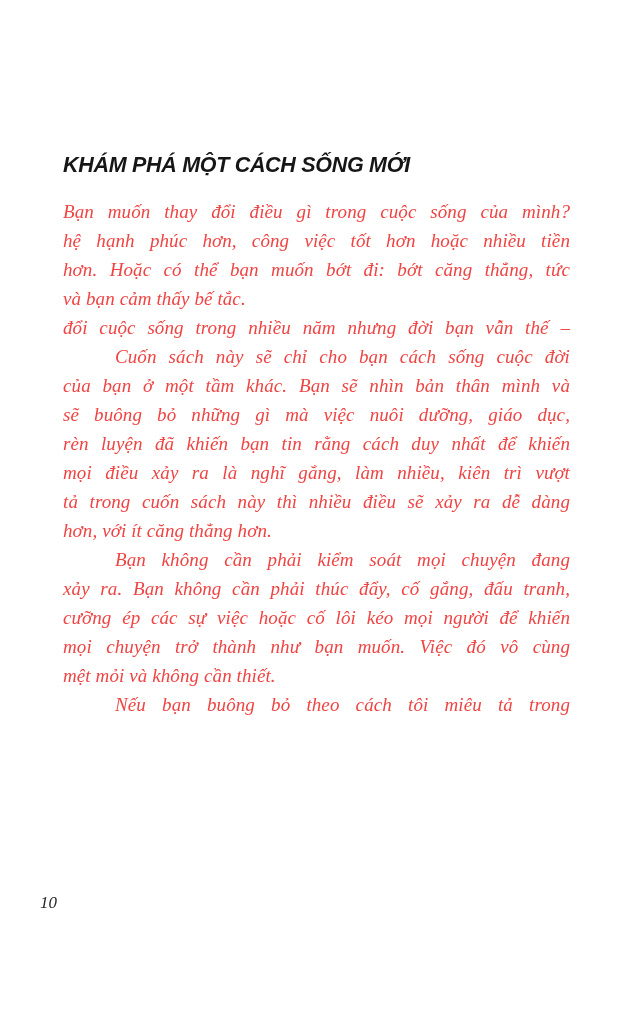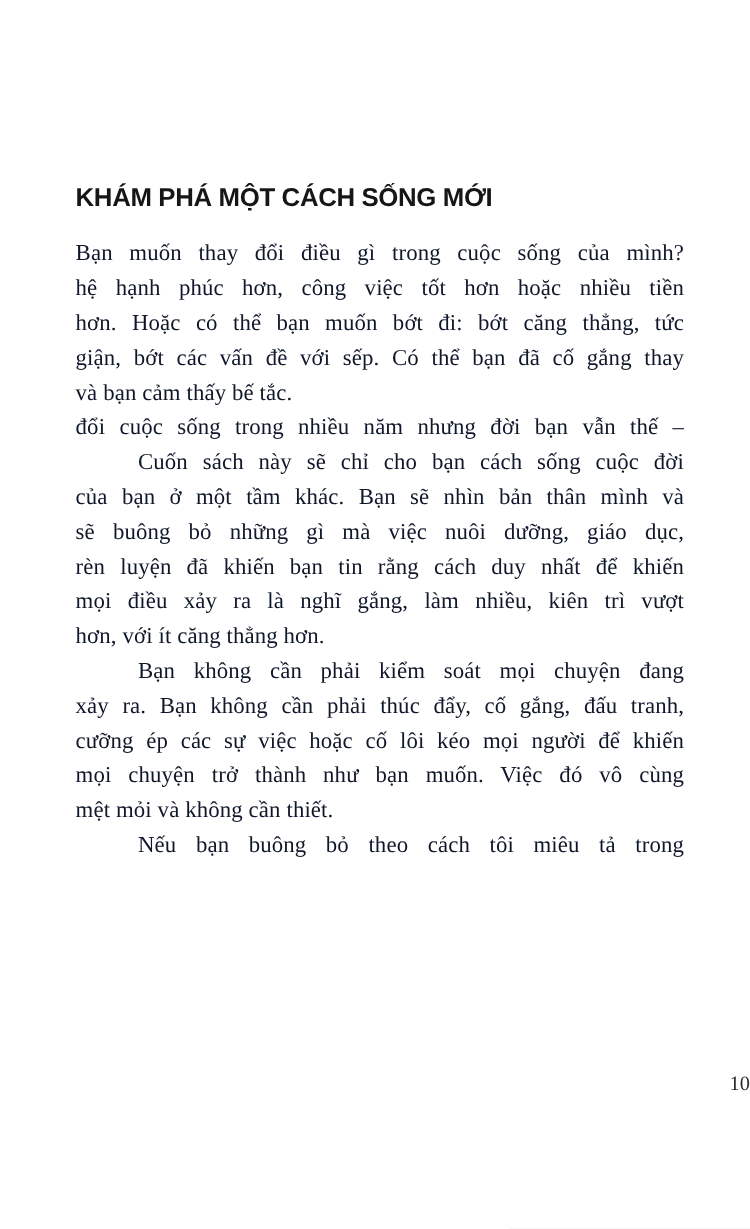--- a/index.html
+++ b/index.html
@@ -11,20 +11,21 @@
     position: relative;
     width: 625px;
     height: 1024px;
     margin: 0 auto;
     background: #ffffff;
     color: #1c1c1c;
     box-sizing: border-box;
     padding: 0 55px 0 63px;
     overflow: hidden;
     font-family: "Liberation Serif", "DejaVu Serif", serif;
+    font-style: italic;
   }
   .chapter-title {
     margin: 0;
     padding-top: 150px;
     font-family: "Liberation Sans", "DejaVu Sans", sans-serif;
     font-weight: bold;
     font-size: 21.5px;
     line-height: 30px;
     letter-spacing: -0.3px;
     color: #161616;
@@ -36,59 +37,60 @@
     margin: 0;
     padding: 0;
   }
   .text-line {
     font-size: 19px;
     line-height: 29px;
     height: 29px;
     text-align: justify;
     text-align-last: justify;
     letter-spacing: 0.1px;
-    color: #0f172a;
+    color: #ef4444;
   }
   .text-line.para-end {
     text-align-last: left;
   }
   .text-line.first-indent {
     text-indent: 52px;
   }
   .page-number {
     position: absolute;
     left: 0;
     right: 0;
     top: 893px;
-    text-align: right;
+    text-align: left;
     font-size: 17px;
     color: #2a2a2a;
+    padding-left: 40px;
   }
 </style>
 </head>
 <body>
 
 <div class="book-page">
   <h1 class="chapter-title">KHÁM PHÁ MỘT CÁCH SỐNG MỚI</h1>
 
   <div class="body-text" id="body-text">
       <div class="paragraph">
         <div class="text-line">Bạn muốn thay đổi điều gì trong cuộc sống của mình?</div>
         <div class="text-line">hệ hạnh phúc hơn, công việc tốt hơn hoặc nhiều tiền</div>
         <div class="text-line">hơn. Hoặc có thể bạn muốn bớt đi: bớt căng thẳng, tức</div>
-        <div class="text-line">giận, bớt các vấn đề với sếp. Có thể bạn đã cố gắng thay</div>
         <div class="text-line para-end">và bạn cảm thấy bế tắc.</div>
         <div class="text-line">đổi cuộc sống trong nhiều năm nhưng đời bạn vẫn thế –</div>
       </div>
       <div class="paragraph">
         <div class="text-line first-indent">Cuốn sách này sẽ chỉ cho bạn cách sống cuộc đời</div>
         <div class="text-line">của bạn ở một tầm khác. Bạn sẽ nhìn bản thân mình và</div>
         <div class="text-line">sẽ buông bỏ những gì mà việc nuôi dưỡng, giáo dục,</div>
         <div class="text-line">rèn luyện đã khiến bạn tin rằng cách duy nhất để khiến</div>
         <div class="text-line">mọi điều xảy ra là nghĩ gắng, làm nhiều, kiên trì vượt</div>
+        <div class="text-line">tả trong cuốn sách này thì nhiều điều sẽ xảy ra dễ dàng</div>
         <div class="text-line para-end">hơn, với ít căng thẳng hơn.</div>
       </div>
       <div class="paragraph">
         <div class="text-line first-indent">Bạn không cần phải kiểm soát mọi chuyện đang</div>
         <div class="text-line">xảy ra. Bạn không cần phải thúc đẩy, cố gắng, đấu tranh,</div>
         <div class="text-line">cưỡng ép các sự việc hoặc cố lôi kéo mọi người để khiến</div>
         <div class="text-line">mọi chuyện trở thành như bạn muốn. Việc đó vô cùng</div>
         <div class="text-line para-end">mệt mỏi và không cần thiết.</div>
       </div>
       <div class="paragraph">

